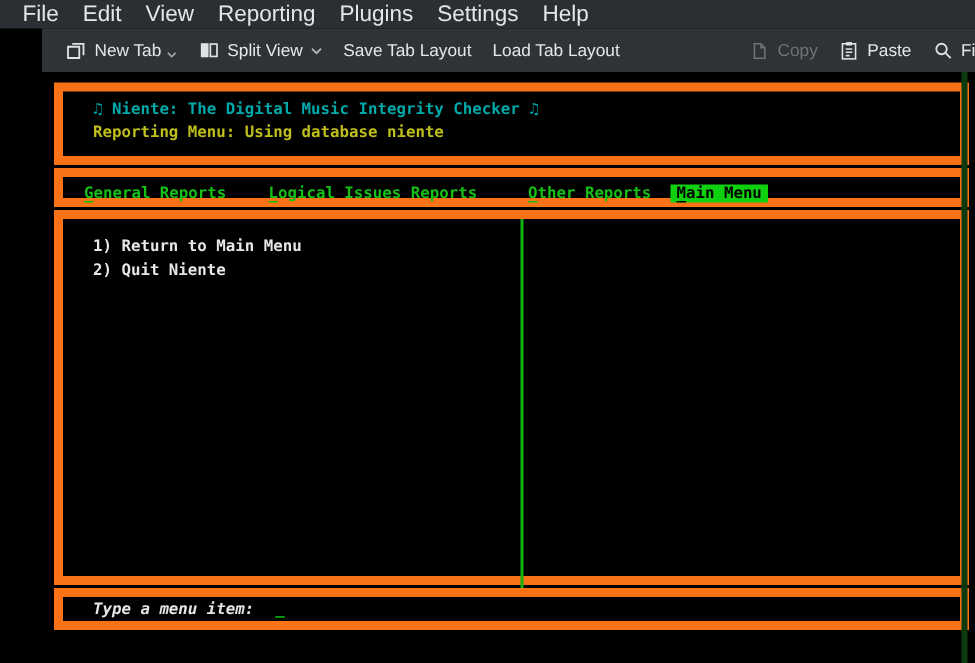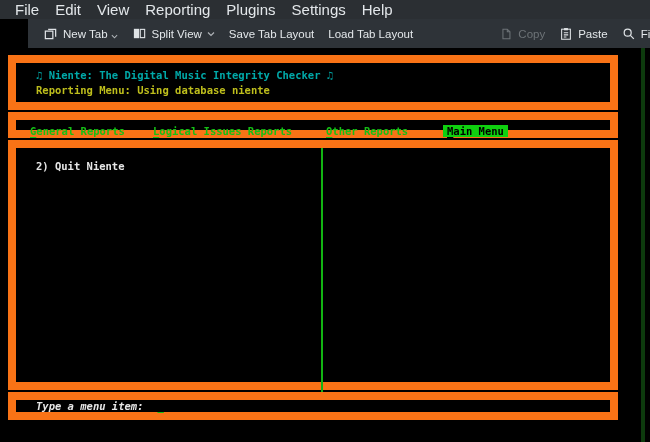--- a/index.html
+++ b/index.html
@@ -43,38 +43,39 @@
   
   .terminal {
     position: absolute; left: 0; top: 48px; width: 650px; height: 394px;
     background: #000;
     font-family: "DejaVu Sans Mono", monospace;
     font-size: 10.5px; font-weight: bold;
     color: #e6e6e6;
   }
   .tbox {
     position: absolute;
-    border: 8px solid #f97316;
+    border: 6px solid #f97316;
     background: #000;
+    margin-left: 28px;
   }
   .box-header { left: 8px; top: 7px; width: 610px; height: 55px; padding: 5px 0 0 20px; }
   .box-header .line { line-height: 14.5px; white-space: pre; }
   .t-cyan   { color: #00a9a9; }
   .t-yellow { color: #bebe1c; }
 
   .box-menu { left: 8px; top: 64px; width: 610px; height: 26px; }
   .menu-entry {
     position: absolute; top: 5px; color: #15c015; white-space: pre; cursor: default;
   }
   .menu-entry .hotkey { text-decoration: underline; text-underline-offset: 2px; }
   .menu-entry.active { background: #0fd00f; color: #000; padding: 0 4px; }
   .me-0 { left: 14px; }
   .me-1 { left: 137px; }
   .me-2 { left: 310px; }
-  .me-3 { left: 427px; }
+  .me-3 { left: 405px; }
 
   .box-main { left: 8px; top: 92px; width: 610px; height: 250px; }
   .pane-divider {
     position: absolute; left: 305px; top: 0; width: 2px; height: 246px;
     background: #12b412;
   }
   .menu-list { padding: 10px 0 0 20px; }
   .menu-list .item { line-height: 16px; white-space: pre; }
 
   .box-prompt { left: 8px; top: 344px; width: 610px; height: 28px;
@@ -176,20 +177,21 @@
   <div class="tbox box-menu">
     <span class="menu-entry me-0"><span class="hotkey">G</span><span>eneral Reports</span></span>
     <span class="menu-entry me-1"><span class="hotkey">L</span><span>ogical Issues Reports</span></span>
     <span class="menu-entry me-2"><span class="hotkey">O</span><span>ther Reports</span></span>
     <span class="menu-entry me-3 active"><span class="hotkey">M</span><span>ain Menu</span></span>
   </div>
 
   <div class="tbox box-main">
     <div class="pane-divider"></div>
     <div class="menu-list">
+      <div class="item">1) Return to Main Menu</div>
       <div class="item">2) Quit Niente</div>
     </div>
   </div>
 
   <div class="tbox box-prompt">
     <span class="prompt-label">Type a menu item:</span>
     <span class="prompt-cursor">_</span>
   </div>
 
   <div class="scrollbar"></div>

